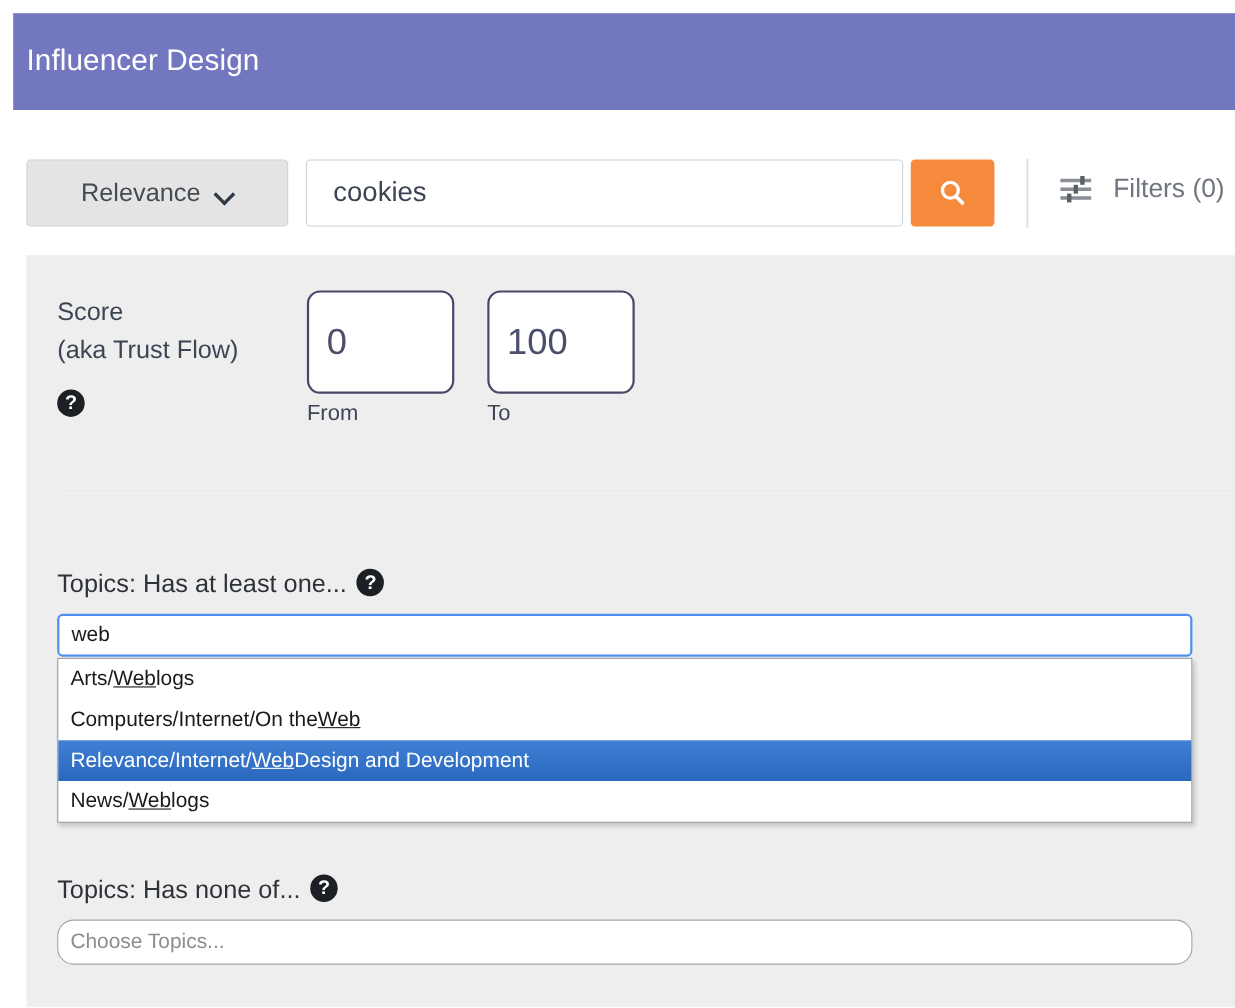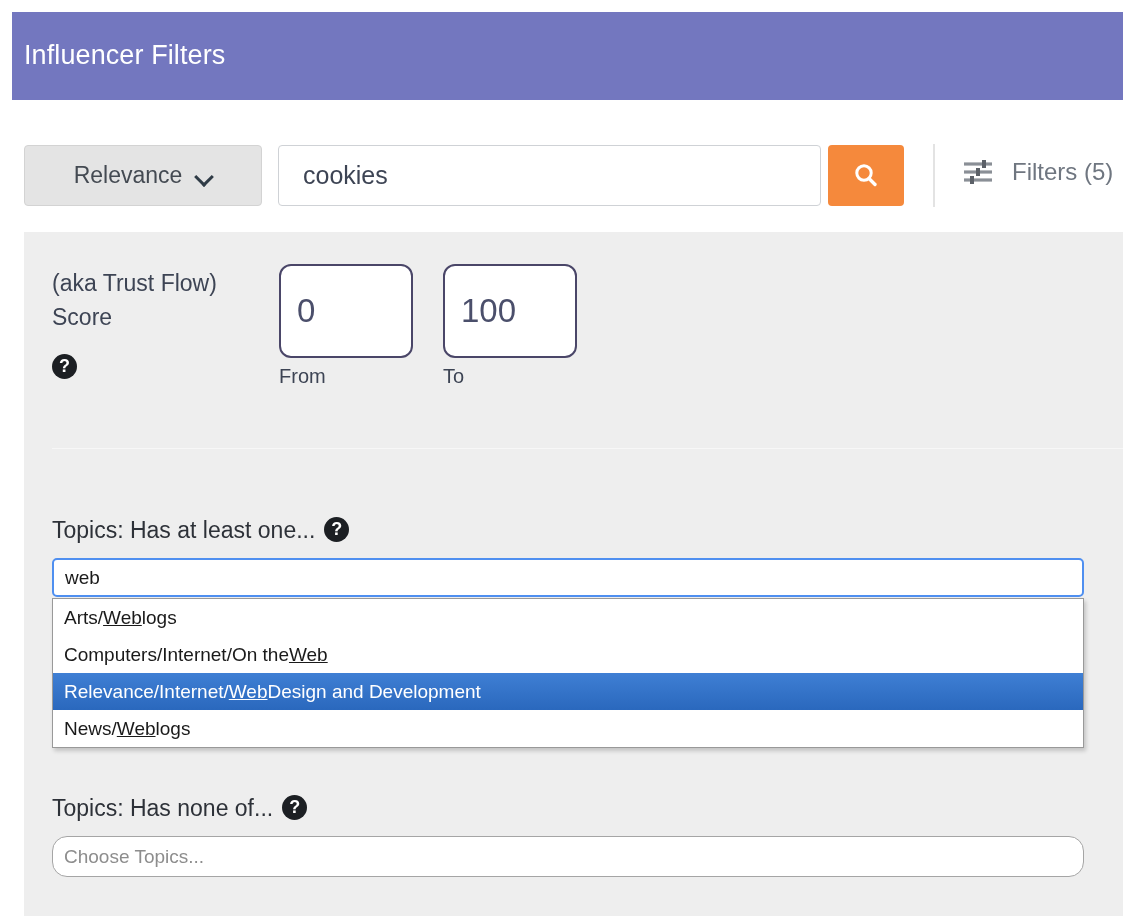--- a/index.html
+++ b/index.html
@@ -280,21 +280,21 @@
     color: #8d8d8d;
     cursor: text;
   }
 </style>
 </head>
 <body>
 
 <div id="page">
 
   <div class="titlebar">
-    <div class="titlebar-title">Influencer Filters</div>
+    <div class="titlebar-title">Influencer Design</div>
   </div>
 
   <div class="toolbar">
     <div class="sort-select">
       <span class="sort-select-label">Relevance</span>
       <span class="chev"></span>
     </div>
 
     <div class="search-field">
       <span>cookies</span>
@@ -312,28 +312,28 @@
 
   <div class="filters-group">
     <svg width="32" height="26" viewBox="0 0 32 26">
       <line x1="2" y1="5" x2="30" y2="5" stroke="#8a8f96" stroke-width="3.2"></line>
       <line x1="2" y1="13" x2="30" y2="13" stroke="#8a8f96" stroke-width="3.2"></line>
       <line x1="2" y1="21" x2="30" y2="21" stroke="#8a8f96" stroke-width="3.2"></line>
       <rect x="20" y="1" width="4" height="8" fill="#5c6168"></rect>
       <rect x="14" y="9" width="4" height="8" fill="#5c6168"></rect>
       <rect x="8" y="17" width="4" height="8" fill="#5c6168"></rect>
     </svg>
-    <span class="filters-label">Filters (5)</span>
+    <span class="filters-label">Filters (0)</span>
   </div>
 
   <div class="panel">
 
     <div class="score-label">
+      <div>Score</div>
       <div>(aka Trust Flow)</div>
-      <div>Score</div>
     </div>
     <div class="score-help">
       <span class="help-icon">?</span>
     </div>
 
     <div class="num-input num-from">
       <span>0</span>
     </div>
     <div class="num-input num-to">
       <span>100</span>

